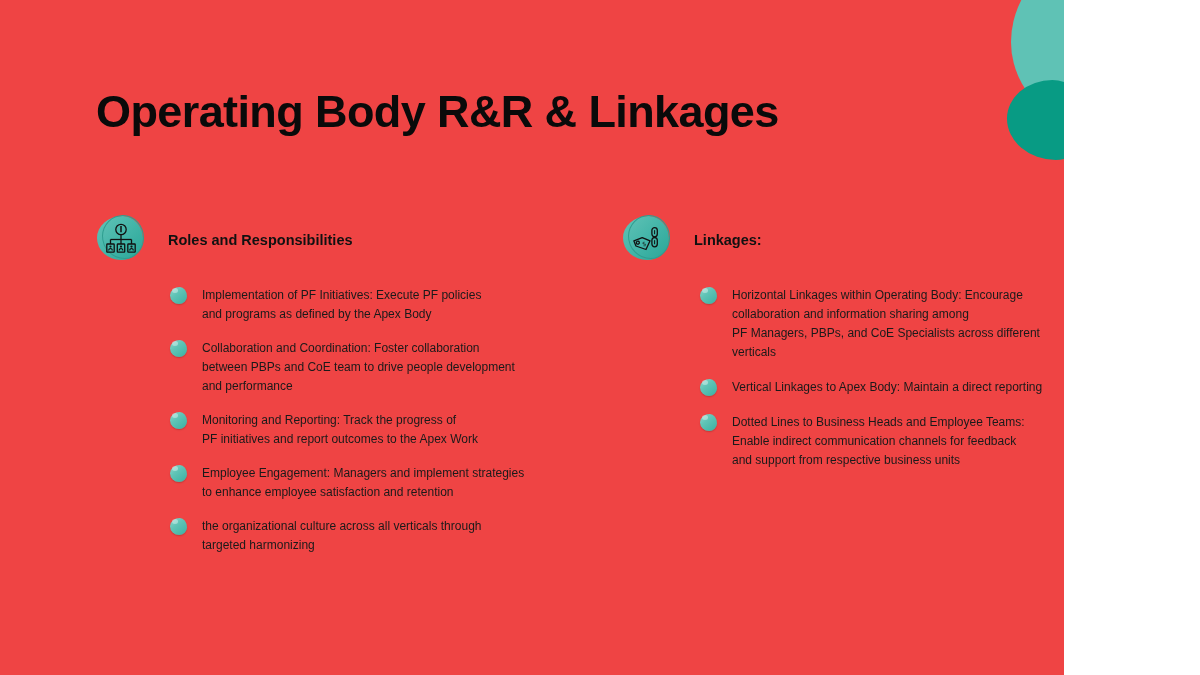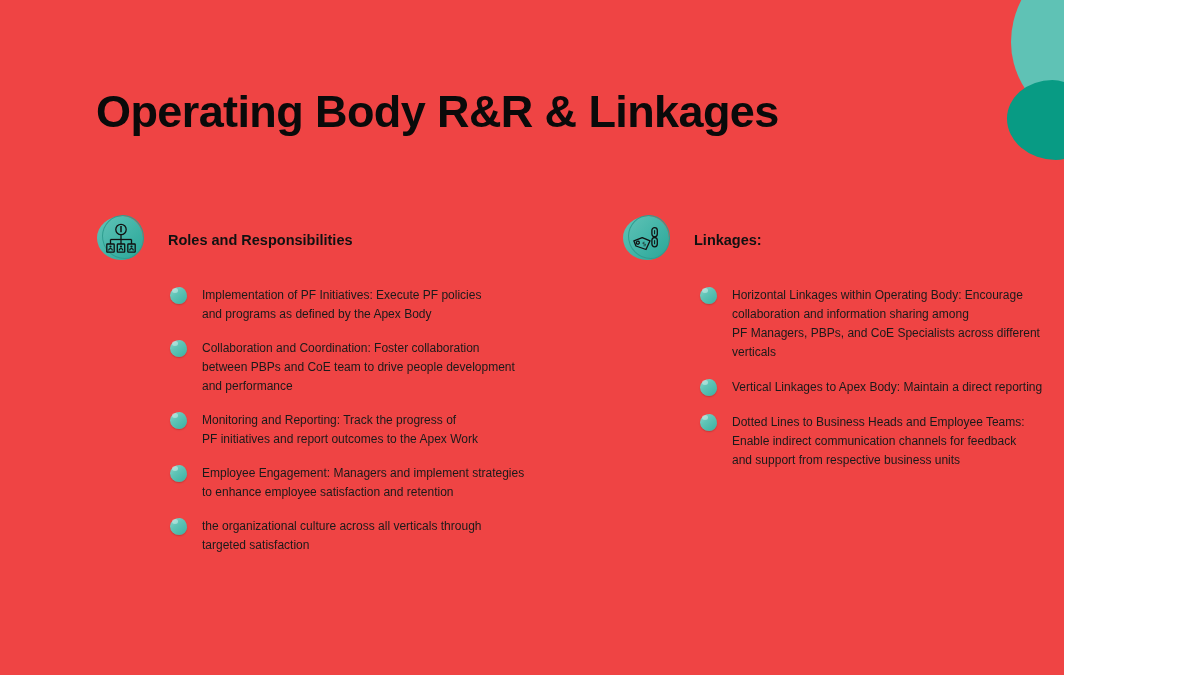--- a/index.html
+++ b/index.html
@@ -216,21 +216,21 @@
         <span class="dot"></span>
         <span class="btext">
           <span class="bline">Employee Engagement: Managers and implement strategies</span>
           <span class="bline">to enhance employee satisfaction and retention</span>
         </span>
       </li>
       <li>
         <span class="dot"></span>
         <span class="btext">
           <span class="bline">the organizational culture across all verticals through</span>
-          <span class="bline">targeted satisfaction</span>
+          <span class="bline">targeted harmonizing</span>
         </span>
       </li>
     </ul>
   </div>
 
   <div class="col col-right">
     <div class="col-head">
       <div class="icon-badge">
         <div class="badge-bg"></div>
         <div class="badge-ring"></div>

